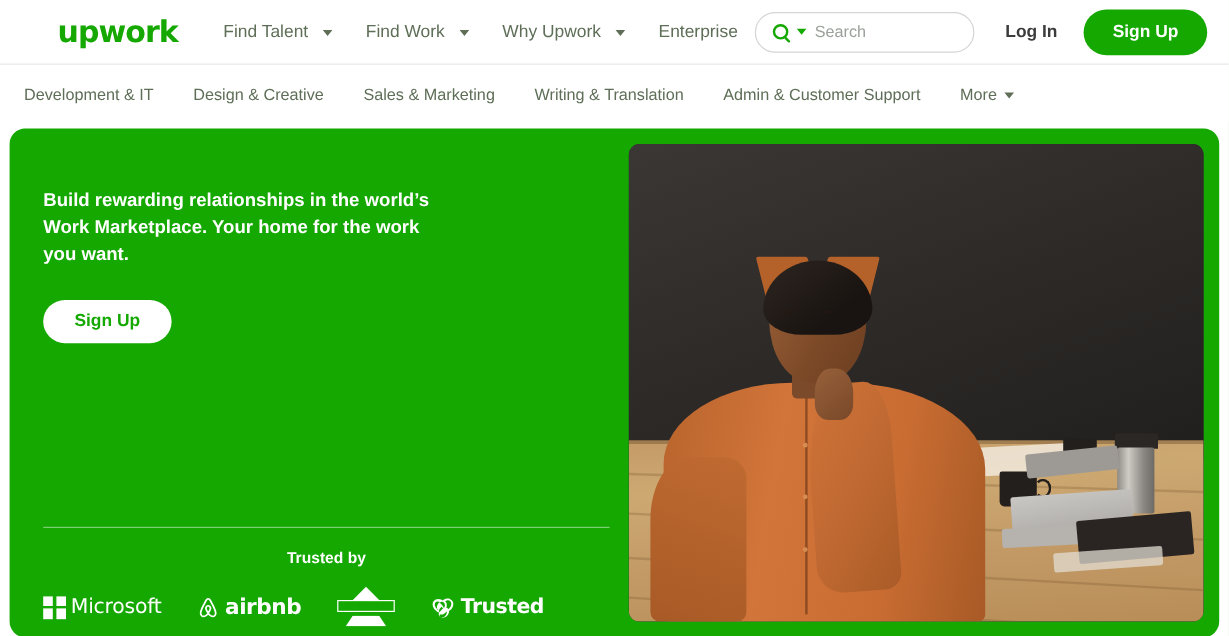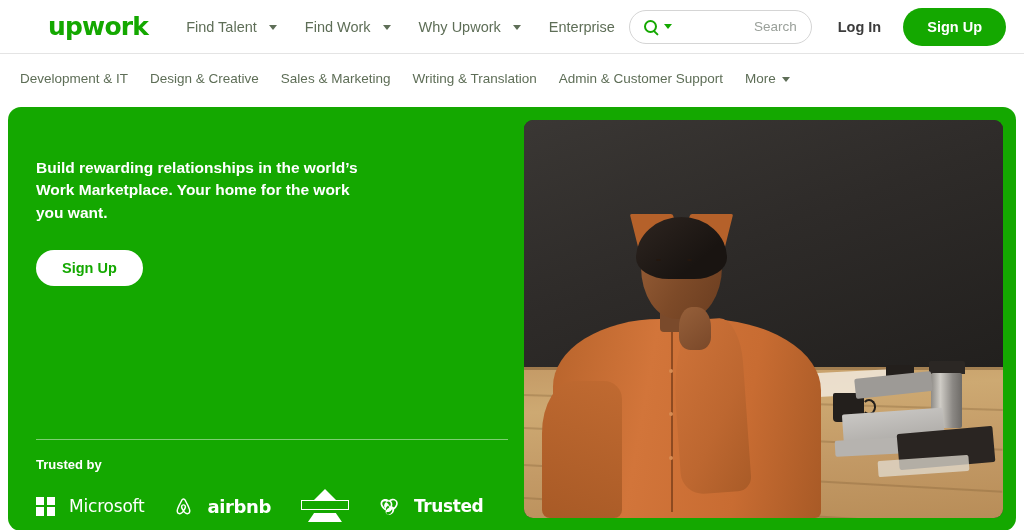--- a/index.html
+++ b/index.html
@@ -98,21 +98,20 @@
     flex: none;
   }
   .search-ph {
     font-size: 13.5px;
     color: #9aa09a;
     border: none;
     outline: none;
     background: transparent;
     width: 100%;
     font-family: "Liberation Sans", sans-serif;
-    text-align: right;
   }
   .search-ph::placeholder { color: #9aa09a; }
 
   .login {
     font-size: 14.5px;
     color: #3c3c3c;
     font-weight: 600;
     padding: 0 22px 0 26px;
     cursor: pointer;
     white-space: nowrap;
@@ -131,21 +130,21 @@
     font-family: "Liberation Sans", sans-serif;
     white-space: nowrap;
   }
 
   
   .catbar {
     height: 48px;
     display: flex;
     align-items: center;
     padding: 0 20px;
-    gap: 0;
+    gap: 11px;
     background: #fff;
   }
   .catlink {
     font-size: 13.5px;
     color: #5e6e57;
     padding: 5px 11px;
     cursor: pointer;
     white-space: nowrap;
     display: flex;
     align-items: center;
@@ -219,31 +218,32 @@
     height: 1px;
     background: rgba(255,255,255,0.45);
     width: 472px;
     margin-bottom: 17px;
   }
   .trusted-label {
     color: #ffffff;
     font-size: 13px;
     font-weight: 600;
     margin-bottom: 17px;
+    text-align: center;
   }
   .logos {
     display: flex;
     align-items: center;
     gap: 28px;
     height: 34px;
   }
   .brand {
     display: flex;
     align-items: center;
-    gap: 14px;
+    gap: 4px;
     color: #fff;
     text-align: center;
   }
 
   
   .ms-grid {
     width: 19px; height: 19px;
     display: grid;
     grid-template-columns: 1fr 1fr;
     grid-template-rows: 1fr 1fr;

